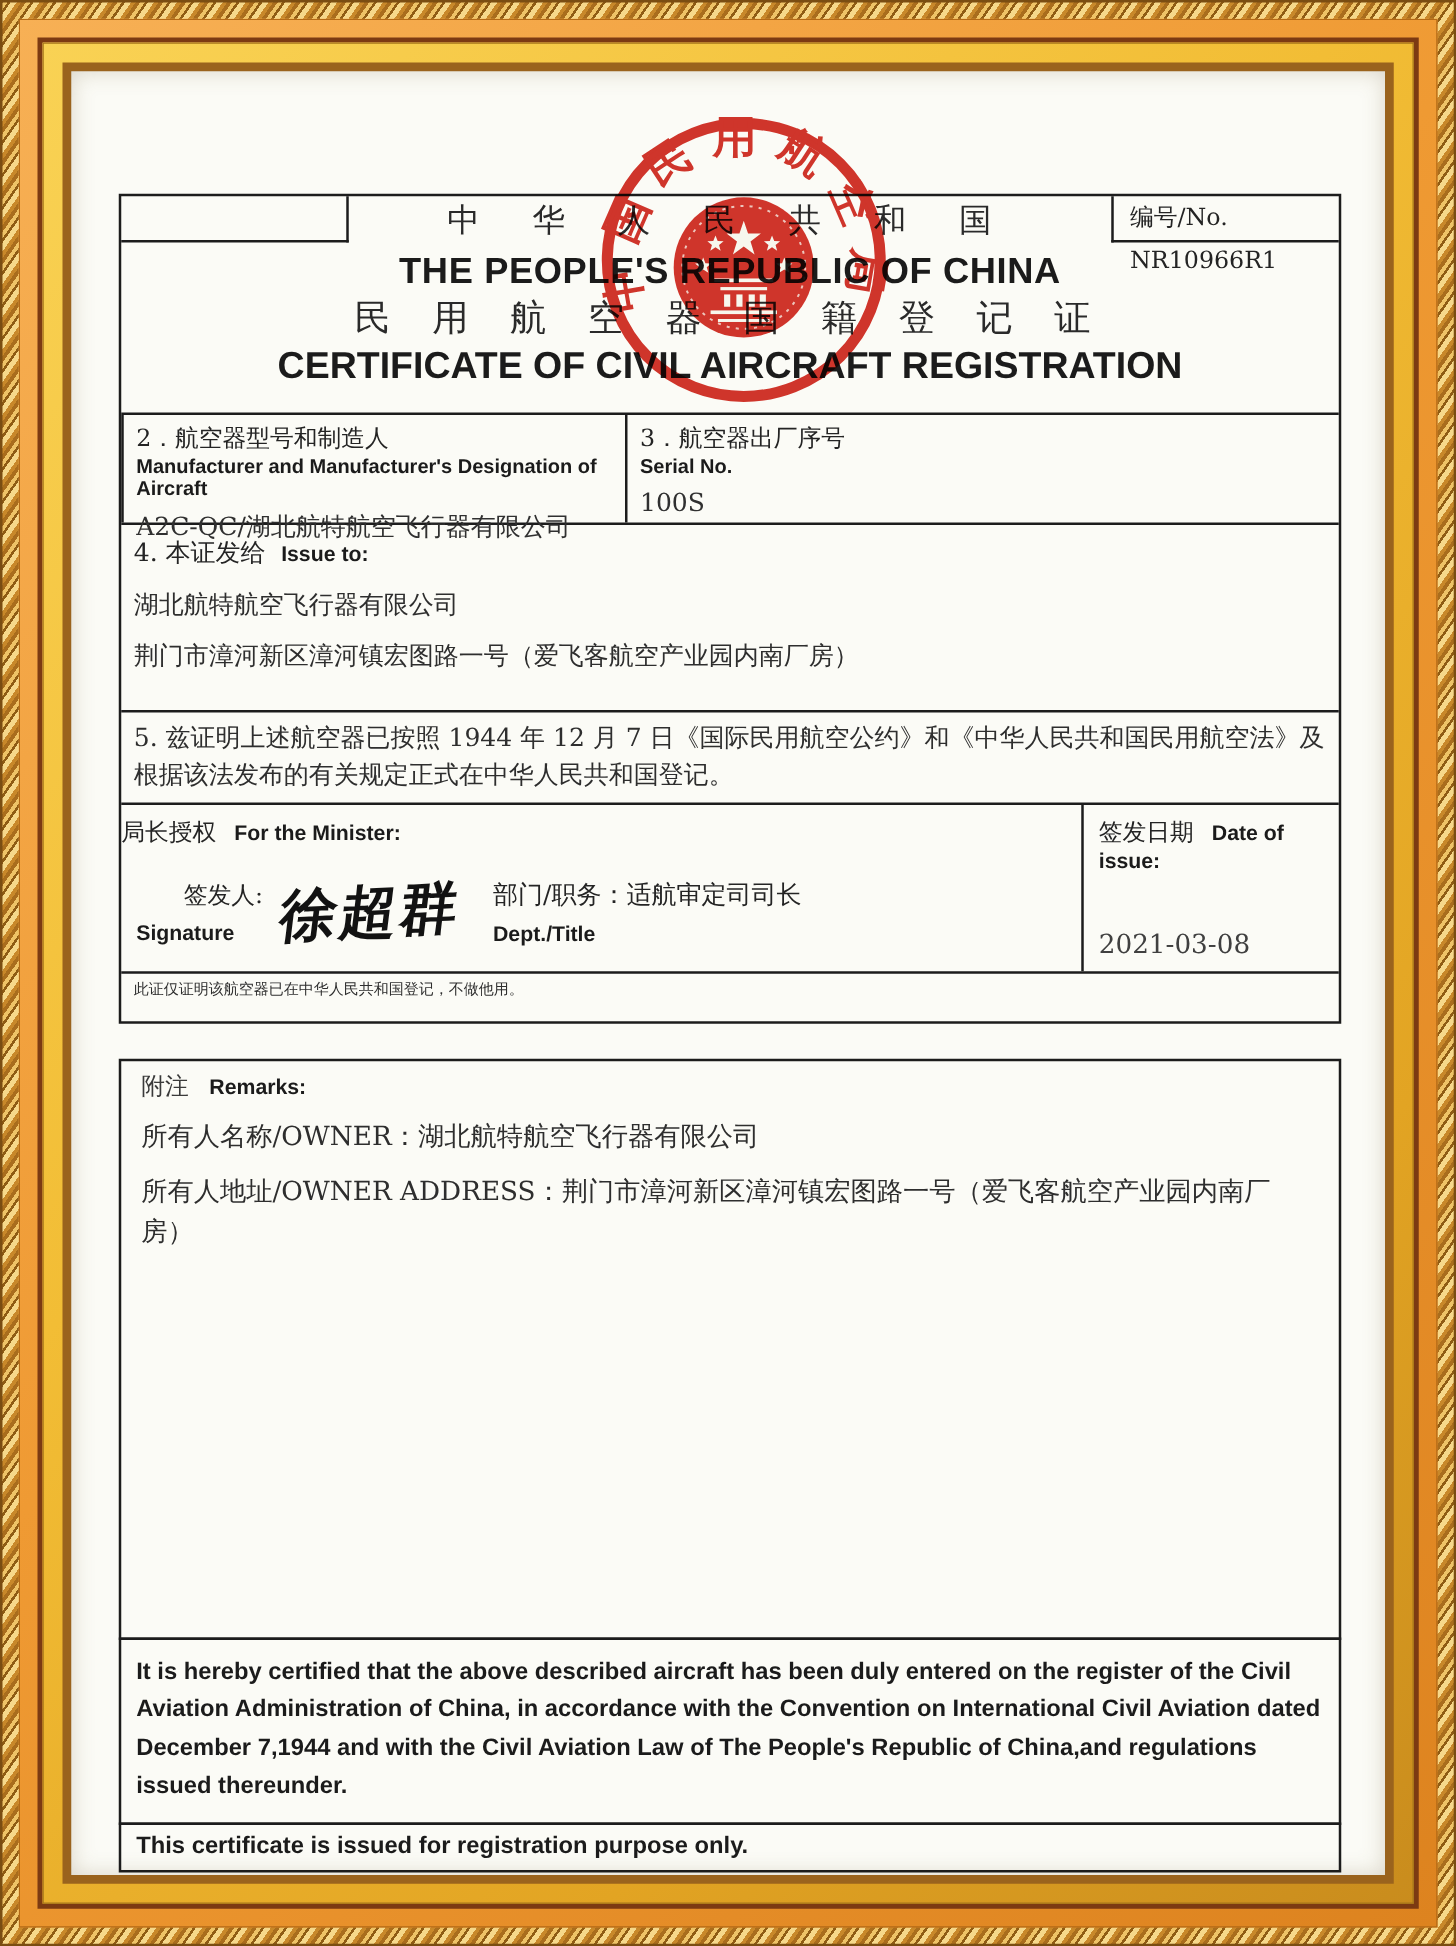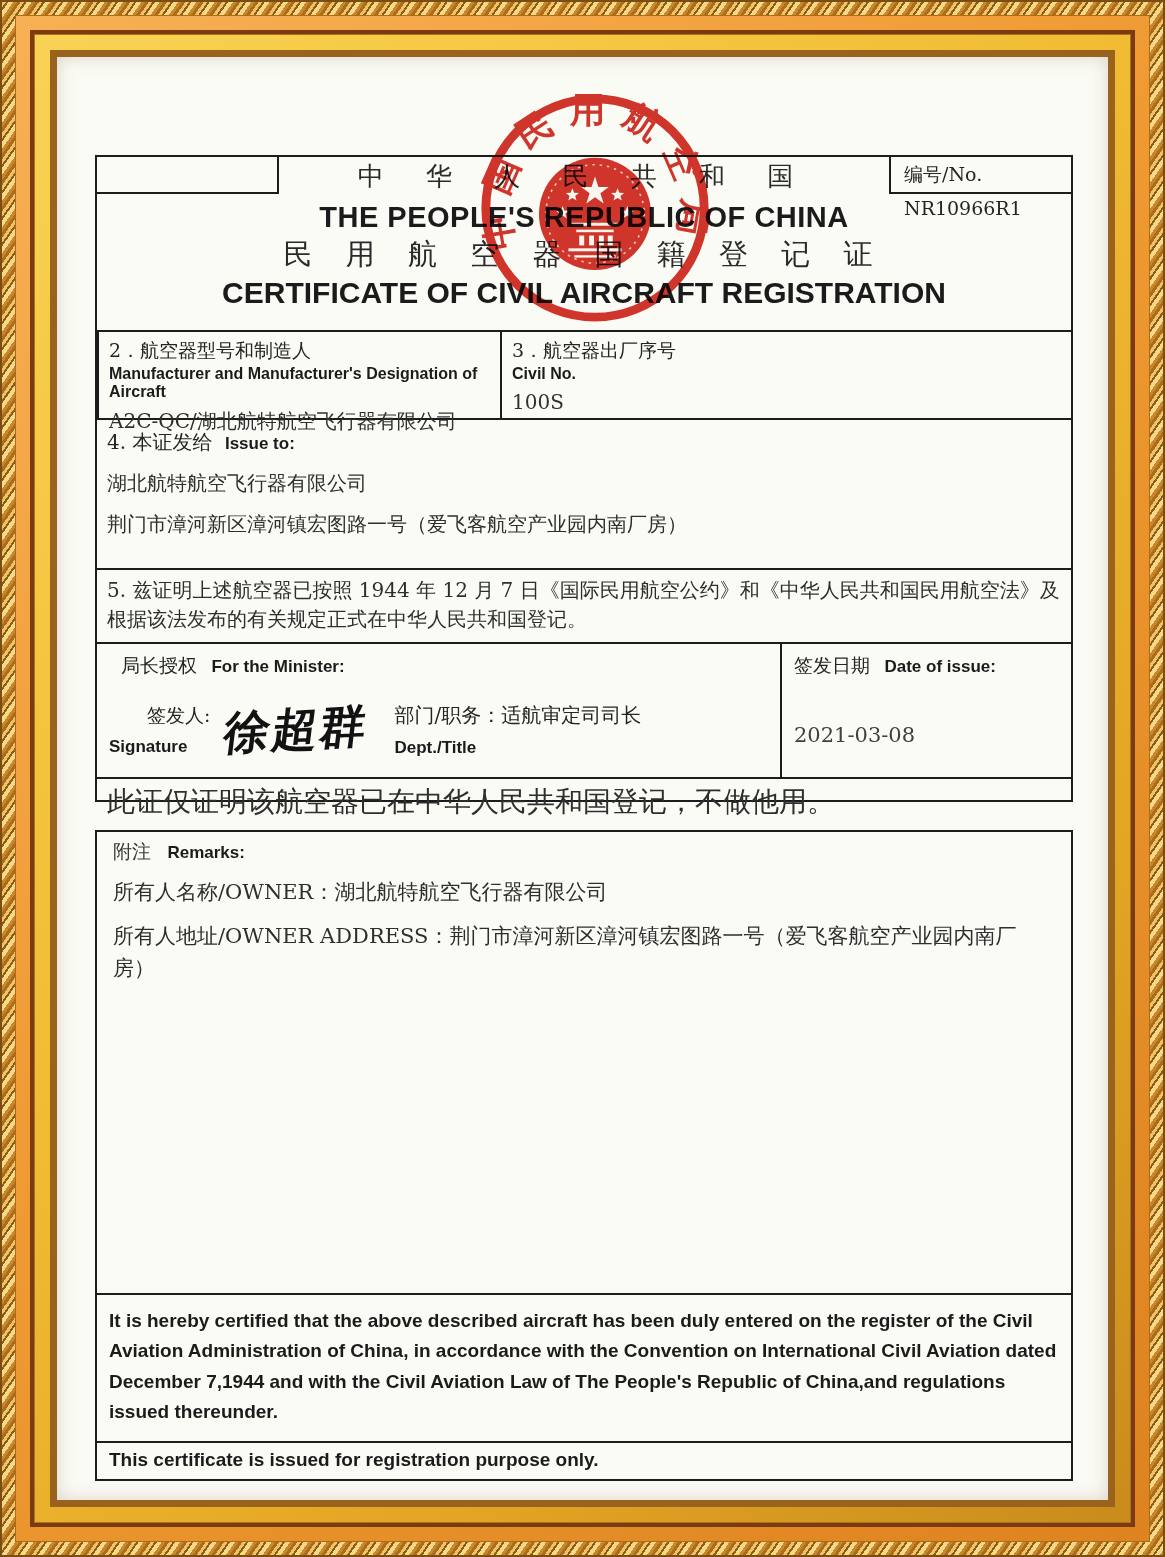--- a/index.html
+++ b/index.html
@@ -60,35 +60,35 @@
   .inline-lab .cn { font-size:20px; }
   .inline-lab .en { font-size:17px; margin-left:8px; }
   .row2 .line { font-size:20px; margin-top:14px; color:#2e2e2e; }
 
   
   .row3 { border-top:2px solid #1c1c1c; min-height:61px; padding:6px 10px 8px;
           font-size:20px; line-height:1.45; color:#2e2e2e; }
 
   
   .rowM { display:flex; border-top:2px solid #1c1c1c; height:135px; }
-  .m-left  { width:683px; position:relative; padding:9px 24px; }
+  .m-left  { width:768px; position:relative; padding:9px 0; }
   .m-right { flex:1; border-left:2px solid #1c1c1c; padding:9px 12px; }
   .sig-area { position:absolute; left:12px; bottom:16px; display:flex; align-items:center; }
   .stack .cn { font-size:19px; display:block;margin-left:38px; }
   .stack .en { font-size:17px; display:block; margin-top:8px; }
   .signature { font-family:"DejaVu Serif","Liberation Serif",serif; font-weight:bold;
                font-size:46px; color:#121212; margin:0 26px 0 14px;
                transform: rotate(-3deg) skewX(-10deg); letter-spacing:2px; white-space:nowrap; }
   .dept .cn { font-size:20px; }
   .dept .en { font-size:17px; margin-top:9px; }
   .date-value { font-size:21px; margin-top:44px; color:#404040; }
 
   
-  .rowN { border-top:2px solid #1c1c1c; height:23px; padding:4px 10px;
-          font-size:28px; color:#2e2e2e; }
+  .rowN { border-top:2px solid #1c1c1c; height:40px; padding:4px 10px;
+          font-size:12px; color:#2e2e2e; }
 
   
   .remarks { margin-top:28px; height:465px; padding:7px 16px; }
   .remarks .line { font-size:21px; line-height:1.55; margin-top:11px; color:#2e2e2e; }
 
   
   .engbox { margin-top:-2px; padding:11px 12px 13px; font-size:19px; line-height:1.6; }
   .footbox { margin-top:-2px; padding:6px 12px 8px; font-size:19px; }
 
   
@@ -123,21 +123,21 @@
       </div>
 
       <div class="row1">
         <div class="cell c2">
           <div class="lab-cn cn">2．航空器型号和制造人</div>
           <div class="lab-en en">Manufacturer and Manufacturer's Designation of Aircraft</div>
           <div class="val cn">A2C-QC/湖北航特航空飞行器有限公司</div>
         </div>
         <div class="cell c3">
           <div class="lab-cn cn">3．航空器出厂序号</div>
-          <div class="lab-en en">Civil No.</div>
+          <div class="lab-en en">Serial No.</div>
           <div class="val cn">100S</div>
         </div>
       </div>
 
       <div class="row2">
         <div class="inline-lab">
           <span class="cn">4. 本证发给</span>
           <span class="en">Issue to:</span>
         </div>
         <div class="line cn">湖北航特航空飞行器有限公司</div>

